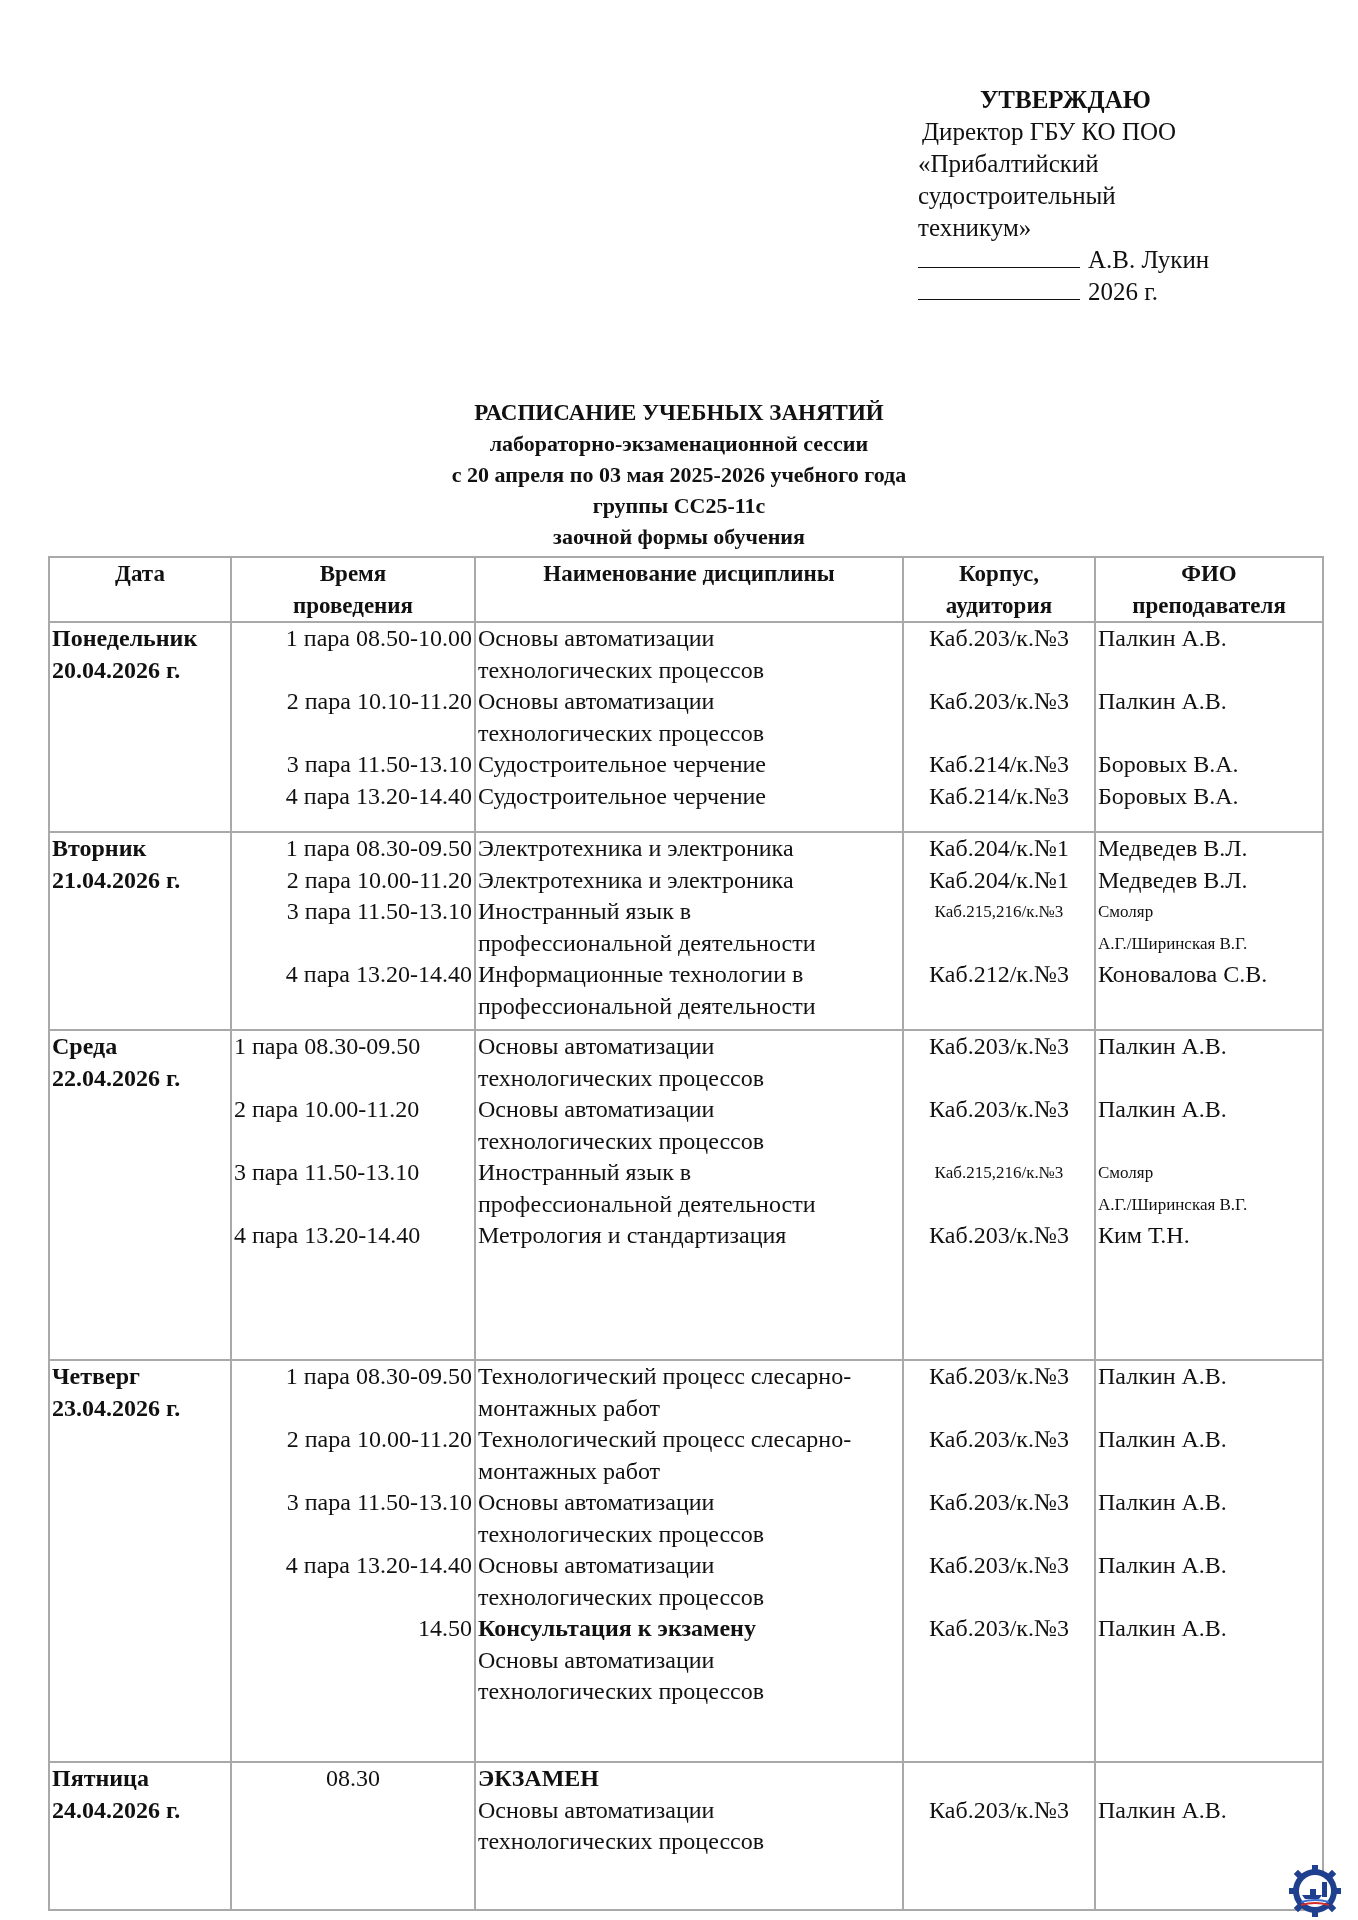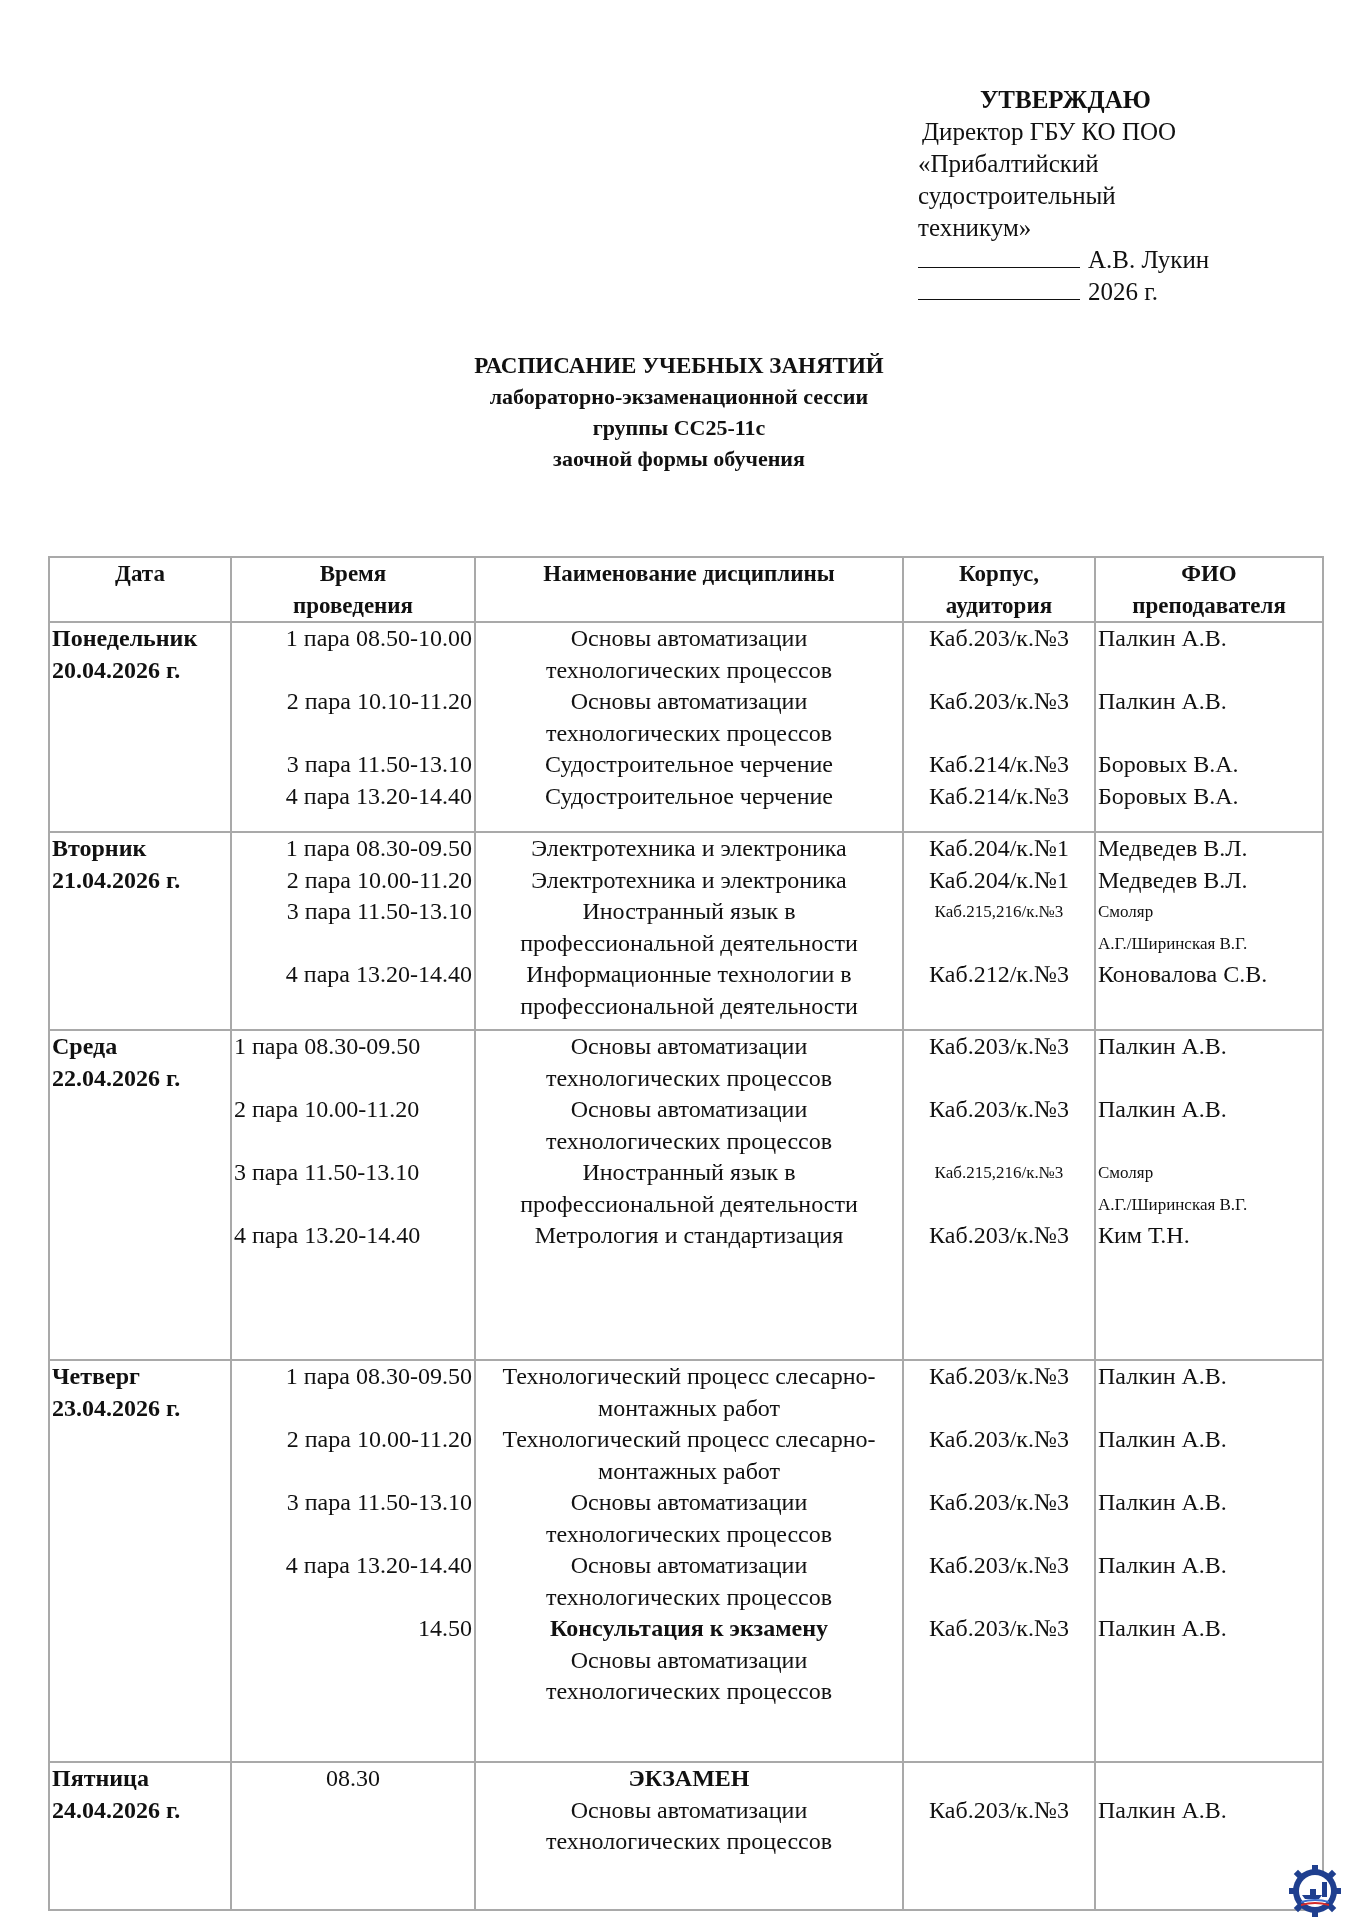--- a/index.html
+++ b/index.html
@@ -13,33 +13,33 @@
     }
     .approve .ttl { font-weight: bold; padding-left: 62px; }
     .approve .ln { white-space: nowrap; }
     .approve .ind { padding-left: 4px; }
     .blank { display: inline-block; width: 162px; border-bottom: 1.5px solid #111; height: 22px; vertical-align: baseline; margin-right: 8px; }
 
     .heading {
       position: absolute; left: 0; width: 1358px; top: 350px;
       text-align: center; font-weight: bold; font-size: 22px; line-height: 31px;
     }
-    .heading .t1 { font-size: 23px; }
+    .heading .t1 { font-size: 23px; margin-top: 47px; }
 
     table.sched {
       position: absolute; left: 48px; top: 556px; width: 1276px;
       border-collapse: collapse; font-size: 24px; line-height: 31.5px;
     }
     table.sched td, table.sched th {
       border: 2px solid #a9a9a9; vertical-align: top; padding: 0 2px;
     }
     table.sched th { font-weight: bold; text-align: center; height: 62px; font-size: 23px; margin-top: 29px; }
     .c-date { width: 176px; font-weight: bold; }
     .c-time { width: 238px; }
-    .c-disc { width: 422px; text-align: center; }
+    .c-disc { width: 422px; }
     .c-room { width: 186px; text-align: center; }
     .c-teach { width: 222px; text-align: left; }
     .line { display: block; height: 31.5px; white-space: nowrap; }
     .time-r { text-align: right; padding-right: 10px; }
     .time-l { text-align: left; padding-left: 0; }
     .time-c { text-align: center; border-radius: 9px; }
     .small { font-size: 17px; font-family: Liberation Serif, serif; }
     .bold { font-weight: bold; }
     .logo { position: absolute; left: 1288px; top: 1864px; width: 54px; height: 54px; }
   </style>
@@ -52,20 +52,21 @@
   <div class="ln">«Прибалтийский</div>
   <div class="ln">судостроительный</div>
   <div class="ln">техникум»</div>
   <div class="ln"><span class="blank"></span><span>А.В. Лукин</span></div>
   <div class="ln"><span class="blank"></span><span>2026 г.</span></div>
 </div>
 
 <div class="heading">
   <div class="t1">РАСПИСАНИЕ УЧЕБНЫХ ЗАНЯТИЙ</div>
   <div>лабораторно-экзаменационной сессии</div>
+  <div>с 20 апреля по 03 мая 2025-2026 учебного года</div>
   <div>группы СС25-11с</div>
   <div>заочной формы обучения</div>
 </div>
 
 <table class="sched">
   <thead>
     <tr>
       <th class="c-date"><span>Дата</span></th>
       <th class="c-time">
           <span class="line">Время</span>

